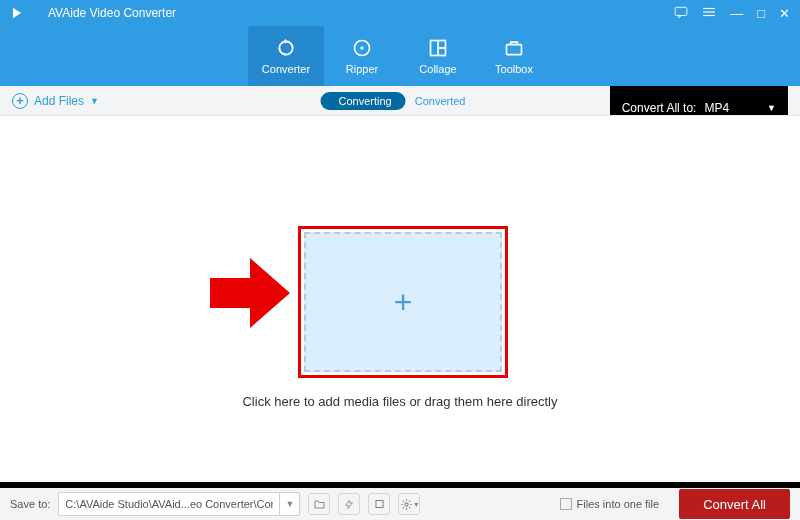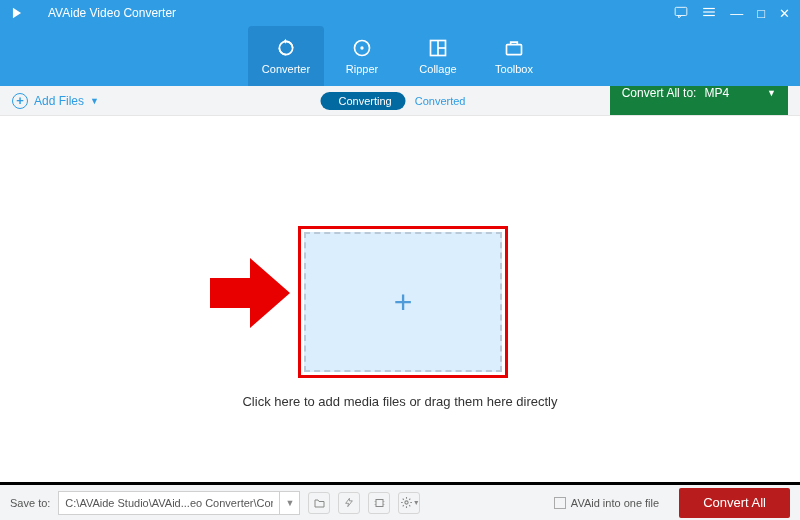--- a/index.html
+++ b/index.html
@@ -15,33 +15,33 @@
 .nav-item.active { background: #2489cf; border-top-left-radius: 4px; border-top-right-radius: 4px; }
 .nav-item svg { width: 20px; height: 20px; }
 
 .toolbar { height: 30px; background: #f3f4f5; display: flex; align-items: center; padding: 0 12px; font-size: 12px; color: #2f9ce3; border-bottom: 1px solid #e6e6e6; }
 .add-files { display: flex; align-items: center; gap: 6px; cursor: pointer; }
 .add-files .circ-plus { width: 16px; height: 16px; border: 1.5px solid #2f9ce3; border-radius: 50%; display: flex; align-items: center; justify-content: center; color: #2f9ce3; font-size: 13px; font-weight: bold; }
 .status-toggle { margin-left: auto; margin-right: auto; position: absolute; left: 50%; transform: translateX(-50%); display: flex; gap: 0; align-items: center; }
 .pill { padding: 3px 14px; border-radius: 10px; font-size: 11px; cursor: pointer; }
 .pill.active { background: #0369a1; color: #fff; padding-left: 18px; }
 .pill.inactive { color: #2f9ce3; padding-left: 9px; }
-.toolbar .right-side { margin-left: auto; display: flex; align-items: flex-start; gap: 8px; background: #15803d; height: 100%; padding: 0 12px; color: #fff; }
+.toolbar .right-side { margin-left: auto; display: flex; align-items: flex-end; gap: 8px; background: #000000; height: 100%; padding: 0 12px; color: #fff; }
 .format-select { display: flex; align-items: center; gap: 38px; color: #fff; cursor: pointer; }
 .format-select .caret { font-size: 9px; }
 
 .main { height: 366px; background: #fff; position: relative; }
 .dropzone-wrap { position: absolute; left: 298px; top: 110px; }
 .dropzone-border { border: 3px solid #e80000; padding: 0; }
 .dropzone { width: 198px; height: 140px; border: 2px dashed #b9c9d8; background: #dbeefd; display: flex; align-items: center; justify-content: center; cursor: pointer; margin: 3px; }
 .dropzone .plus { font-size: 32px; color: #4f9bd9; font-weight: 200; }
 .arrow { position: absolute; left: 210px; top: 142px; }
 .instruction { position: absolute; width: 100%; text-align: center; top: 278px; font-size: 13px; color: #333; }
 
-.footer { height: 38px; background: #f3f4f5; border-top: 3px solid #000000; display: flex; align-items: center; padding: 0 10px; font-size: 11px; gap: 8px; color: #555; }
+.footer { height: 38px; background: #f3f4f5; border-top: 6px solid #000000; display: flex; align-items: center; padding: 0 10px; font-size: 11px; gap: 8px; color: #555; }
 .save-path { display: flex; align-items: center; border: 1px solid #d0d0d0; height: 24px; background: #fff; }
 .save-path input { border: none; width: 220px; padding: 0 6px; font-size: 11px; color: #555; outline: none; height: 100%; }
 .save-path .dd { width: 20px; text-align: center; border-left: 1px solid #d0d0d0; color: #888; cursor: pointer; font-size: 9px; height: 100%; display: flex; align-items: center; justify-content: center; }
 .ficon { width: 22px; height: 22px; border: 1px solid #d6d6d6; border-radius: 3px; display: flex; align-items: center; justify-content: center; cursor: pointer; color: #888; }
 .merge { margin-left: auto; display: flex; align-items: center; gap: 5px; cursor: pointer; }
 .merge .cb { width: 12px; height: 12px; border: 1px solid #aaa; }
 .convert-btn { background: #b91c1c; color: #fff; height: 30px; padding: 0 24px; display: flex; align-items: center; font-size: 13px; cursor: pointer; margin-left: 12px; border-radius: 2px; }
 
 .toolbar { position: relative; }
 </style>
@@ -167,16 +167,16 @@
   <div class="ficon">
       <svg width="13" height="13" viewBox="0 0 24 24">
         <circle cx="12" cy="12" r="3" fill="none" stroke="#888" stroke-width="2"></circle>
         <path d="M12 2 V5 M12 19 V22 M2 12 H5 M19 12 H22 M5 5 L7 7 M17 17 L19 19 M5 19 L7 17 M17 7 L19 5" stroke="#888" stroke-width="2"></path>
       </svg>
       <span style="font-size:8px;margin-left:1px;">▾</span>
     </div>
 
   <div class="merge">
     <div class="cb"></div>
-    <span>AVAid into one file</span>
+    <span>Files into one file</span>
   </div>
   <div class="convert-btn">Convert All</div>
 </div>
 
 </body></html>

